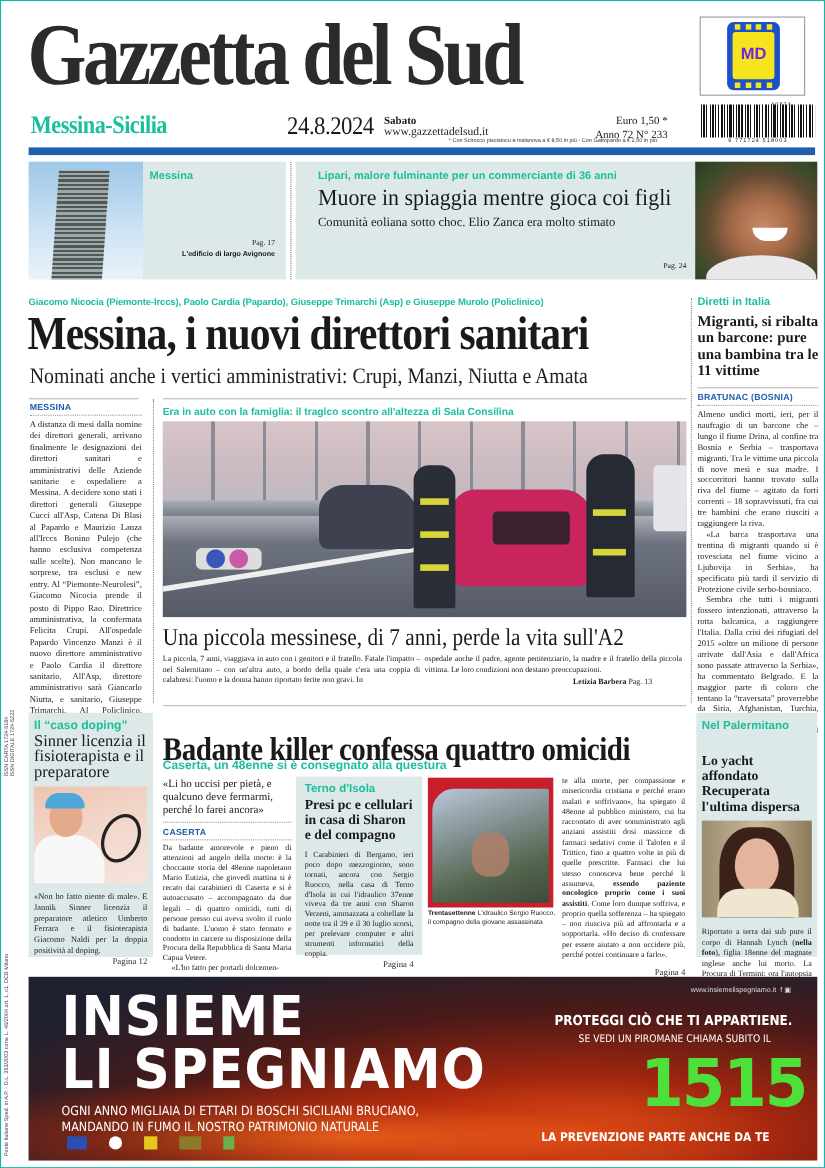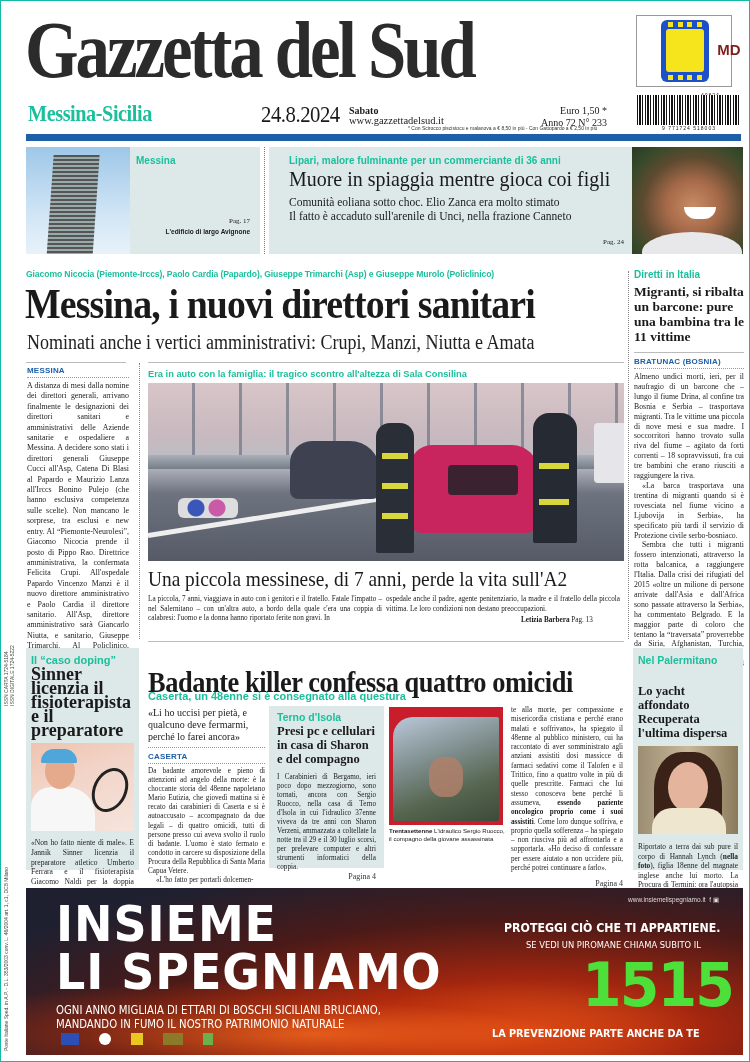--- a/index.html
+++ b/index.html
@@ -9,21 +9,21 @@
   .kicker { font-family: "Liberation Sans", sans-serif; font-weight: bold; color: #1bbf9c; }
   .dateline { font-family: "Liberation Sans", sans-serif; font-weight: bold; color: #1d5fa8; font-size: 8px; letter-spacing: .2px; border-bottom: 1px dotted #999; padding-bottom: 2px; margin-bottom: 3px; }
   .body-text { font-family: "Liberation Serif", serif; font-size: 8.3px; line-height: 10.6px; text-align: justify; color: #222; }
   .page-ref { font-family: "Liberation Serif", serif; font-size: 8px; text-align: right; color: #333; }
 
   
   .masthead { position: absolute; left: 24px; top: 6px; font-family: "Liberation Serif", serif; font-weight: bold; font-size: 80px; letter-spacing: -3.5px; color: #2b2b2b; transform: scaleX(0.86); transform-origin: left top; line-height: 86px; }
   .md-logo { position: absolute; left: 635px; top: 14px; width: 96px; height: 72px; border: 1px solid #999; background: #fff; }
   .md-inner { position: absolute; left: 24px; top: 4px; width: 48px; height: 62px; background: #1d4fc8; border-radius: 6px; }
   .md-yellow { position: absolute; left: 5px; top: 9px; width: 38px; height: 43px; background: #f6e51c; border-radius: 3px; }
-  .md-text { position: absolute; left: 3px; top: 12px; width: 32px; text-align: center; font-family: "Liberation Sans", sans-serif; font-weight: bold; font-size: 15px; color: #7f1d1d; margin-left: 44px; }
+  .md-text { position: absolute; left: 3px; top: 12px; width: 32px; text-align: center; font-family: "Liberation Sans", sans-serif; font-weight: bold; font-size: 15px; color: #6d28d9; }
   .md-dots { position: absolute; left: 5px; width: 38px; height: 5px; display: flex; justify-content: space-around; }
   .md-dots span { width: 5px; height: 5px; background: #f6e51c; display: block; }
 
   .edition { position: absolute; left: 27px; top: 100px; font-family: "Liberation Serif", serif; font-weight: bold; font-size: 23px; color: #1bbf9c; transform: scaleX(.88); transform-origin: left; letter-spacing: -.5px; }
   .date { position: absolute; left: 260px; top: 101px; font-family: "Liberation Serif", serif; font-size: 23px; color: #1a1a1a; transform: scaleX(.9); transform-origin: left; letter-spacing: -.5px; }
   .day { position: absolute; left: 348px; top: 104px; font-family: "Liberation Serif", serif; font-size: 10px; font-weight: bold; }
   .website { position: absolute; left: 348px; top: 114px; font-family: "Liberation Serif", serif; font-size: 10.5px; }
   .price { position: absolute; right: 142px; top: 104px; font-family: "Liberation Serif", serif; font-size: 10px; text-align: right; line-height: 12px; }
   .supplements { position: absolute; left: 407px; top: 124px; font-family: "Liberation Sans", sans-serif; font-size: 5px; color: #333; }
   .barcode { position: absolute; left: 636px; top: 94px; width: 104px; height: 30px; background: repeating-linear-gradient(90deg, #111 0 1px, #fff 1px 2px, #111 2px 4px, #fff 4px 5px, #111 5px 6px, #fff 6px 8px); }
@@ -78,21 +78,21 @@
   .crash-sign { position: absolute; left: 520px; top: 615px; font-family: "Liberation Serif", serif; font-size: 7.2px; }
 
   .col-right1 { position: absolute; left: 633px; top: 268px; width: 110px; }
   .col-right1 .kicker { font-size: 10px; }
   .col-right1 .hl { font-family: "Liberation Serif", serif; font-weight: bold; font-size: 13.5px; line-height: 15px; margin-top: 4px; }
   .col-right1 .body-text { font-size: 7.8px; line-height: 9.9px; }
 
   
   .doping-box { position: absolute; left: 25px; top: 647px; width: 113px; height: 222px; background: #dde9e8; padding: 6px 5px; }
   .doping-box .kicker { font-size: 11px; }
-  .doping-box .hl { font-family: "Liberation Serif", serif; font-weight: bold; font-size: 18px; line-height: 14px; margin-top: 1px; }
+  .doping-box .hl { font-family: "Liberation Serif", serif; font-weight: normal; font-size: 15px; line-height: 14px; margin-top: 1px; }
   .doping-img { margin-top: 6px; width: 103px; height: 88px; background: linear-gradient(160deg, #eec4b0 0%, #f2d4c8 40%, #f6e4dc 100%); position: relative; overflow: hidden; }
   .doping-img .shirt { position: absolute; left: 0; top: 44px; width: 64px; height: 50px; background: #f7f7f7; border-radius: 20px 28px 0 0; }
   .doping-img .head { position: absolute; left: 14px; top: 10px; width: 30px; height: 36px; background: #e5a98c; border-radius: 50%; }
   .doping-img .cap { position: absolute; left: 10px; top: 6px; width: 36px; height: 14px; background: #4fa7d9; border-radius: 16px 16px 2px 2px; }
   .doping-img .racket { position: absolute; left: 62px; top: 24px; width: 34px; height: 46px; border: 3px solid #222; border-radius: 50%; transform: rotate(25deg); }
   .doping-box .body-text { font-size: 7.6px; line-height: 9.8px; margin-top: 7px; }
 
   .badante-kicker { position: absolute; left: 147px; top: 651px; font-family: "Liberation Sans", sans-serif; font-weight: bold; font-size: 11px; color: #1bbf9c; margin-top: 38px; }
   .badante-hl { position: absolute; left: 147px; top: 663px; font-family: "Liberation Serif", serif; font-weight: bold; font-size: 30px; line-height: 36px; transform: scaleX(.88); transform-origin: left; white-space: nowrap; letter-spacing: -.5px; }
   .badante-col { position: absolute; left: 147px; top: 706px; width: 117px; }
@@ -184,21 +184,20 @@
   <div class="teaser-box1">
     <div class="kicker">Messina</div>
     <div class="pg">Pag. 17</div>
     <div class="cap">L'edificio di largo Avignone</div>
   </div>
   <div class="vsep1"></div>
   <div class="teaser-box2">
     <div class="kicker">Lipari, malore fulminante per un commerciante di 36 anni</div>
     <div class="hl">Muore in spiaggia mentre gioca coi figli</div>
     <div class="sub">Comunità eoliana sotto choc. Elio Zanca era molto stimato</div>
-    <div class="sub" style="margin-top:0">Il fatto è accaduto sull'arenile di Unci, nella frazione Canneto</div>
     <div class="pg">Pag. 24</div>
   </div>
   <div class="teaser-img2">
     <div class="face-shirt"></div>
     <div class="face-smile"></div>
   </div>
 
   <div class="main-kicker">Giacomo Nicocia (Piemonte-Irccs), Paolo Cardia (Papardo), Giuseppe Trimarchi (Asp) e Giuseppe Murolo (Policlinico)</div>
   <div class="main-hl">Messina, i nuovi direttori sanitari</div>
   <div class="main-sub">Nominati anche i vertici amministrativi: Crupi, Manzi, Niutta e Amata</div>

